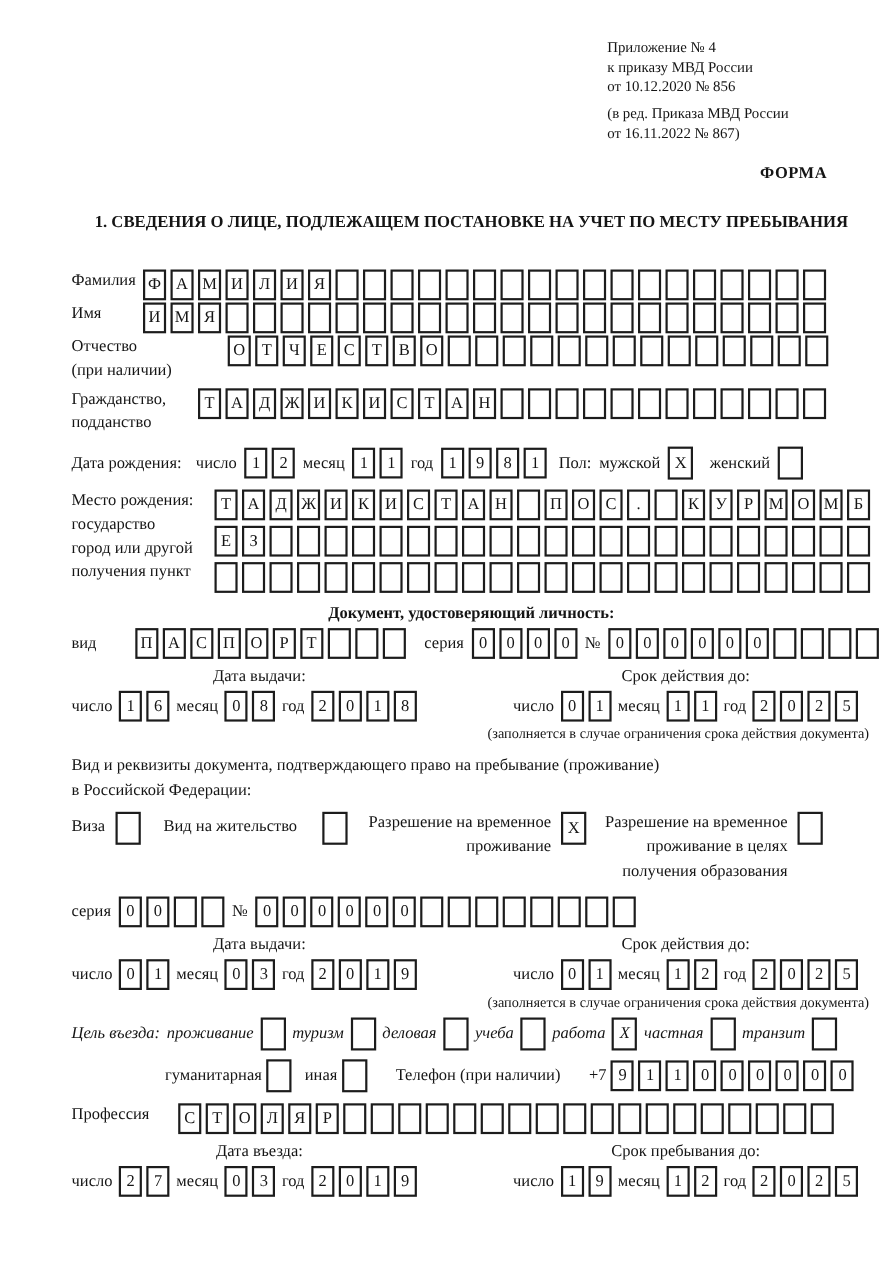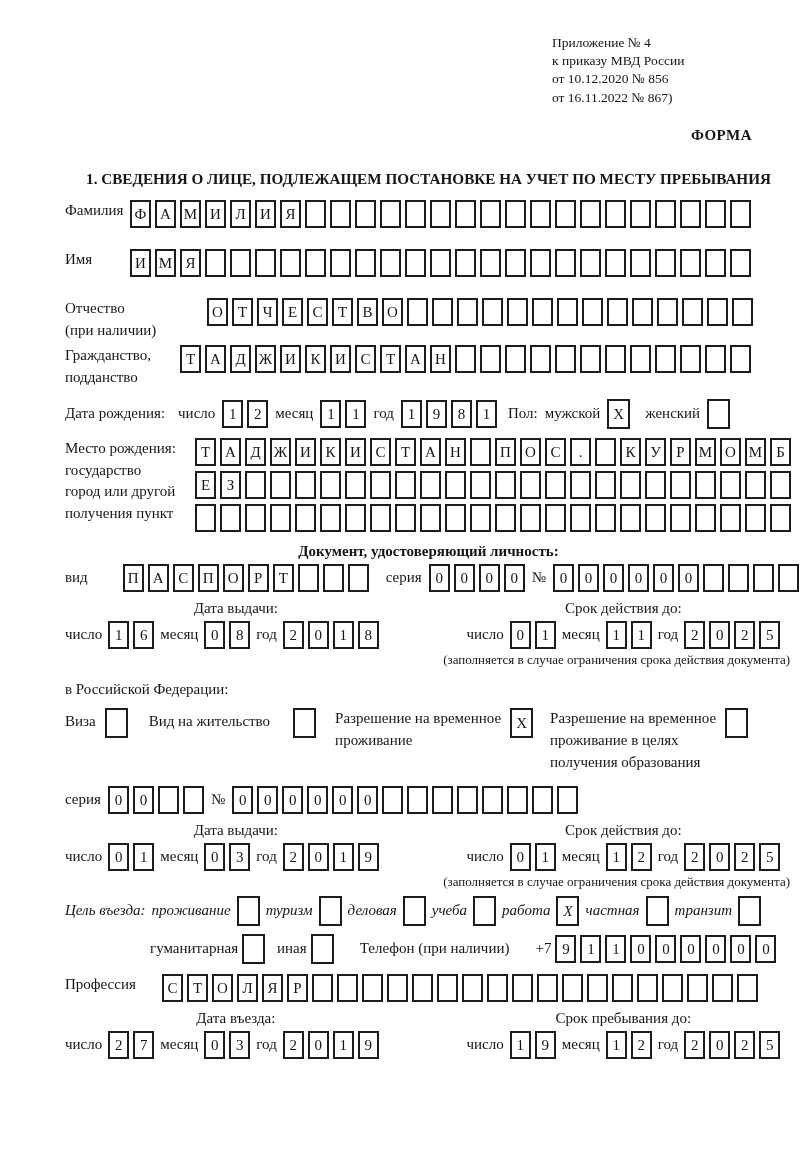--- a/index.html
+++ b/index.html
@@ -9,59 +9,60 @@
     font-family:"Liberation Serif","DejaVu Serif",serif;
     color:#151515;font-size:15px;position:relative;
   }
   .corner{margin-left:487px;font-size:13.5px;line-height:1.35;}
   .corner .sub{margin-top:5px;}
   .forma{font-weight:bold;text-align:right;margin:20px 40px 0 0;font-size:15px;letter-spacing:.5px;}
   .title{margin-top:22px;text-align:center;font-weight:bold;font-size:16px;line-height:1.6;}
   .title-underline{display:inline-block;width:58px;border-bottom:2px solid #333;margin-left:12px;}
   .sec1{margin-top:26px;font-weight:bold;font-size:15.2px;text-align:center;white-space:nowrap;}
 
-  .row{display:flex;align-items:flex-start;margin-top:21px;}
+  .row{display:flex;align-items:flex-start;margin-top:2px;}
   .lblcol{flex:0 0 auto;line-height:1.45;}
   .cells{display:flex;gap:4px;flex:0 0 auto;}
   .cell{
     flex:0 0 auto;width:17px;height:24px;border:2px solid #1c1c1c;
     text-align:center;font-size:15px;line-height:24px;background:#fff;
   }
   .cb .cell{width:19px;height:26px;line-height:26px;}
   .vgap4 > .cells{margin-bottom:5px;}
   .lbl{white-space:nowrap;}
   .inline{display:flex;align-items:center;gap:7px;flex-wrap:nowrap;}
   .dgroup{display:flex;align-items:center;gap:6px;}
   .dates-pair{display:flex;margin-top:8px;gap:24px;}
   .dpcol-l{flex:0 0 47%;}
   .dpcol-r{flex:0 0 53%;}
   .dp-header{text-align:center;margin-bottom:4px;}
   .note-right{text-align:right;font-size:13px;margin-top:3px;padding-right:2px;}
   .para{margin-top:10px;line-height:1.5;}
   .cbrow{display:flex;align-items:flex-start;margin-top:8px;gap:9px;}
-  .cb-label-multi{text-align:left;line-height:1.45;}
+  .cb-label-multi{text-align:right;line-height:1.45;}
 </style>
 </head>
 <body>
 
 <div class="page">
 
   <div class="corner">
     <div>Приложение № 4</div>
     <div>к приказу МВД России</div>
     <div>от 10.12.2020 № 856</div>
+    <div class="sub">(в ред. Приказа МВД России</div>
     <div>от 16.11.2022 № 867)</div>
   </div>
 
   <div class="forma">ФОРМА</div>
 
 
   <div class="sec1">1. СВЕДЕНИЯ О ЛИЦЕ, ПОДЛЕЖАЩЕМ ПОСТАНОВКЕ НА УЧЕТ ПО МЕСТУ ПРЕБЫВАНИЯ</div>
 
-  <div class="row" style="margin-top:12px;">
+  <div class="row" style="margin-top:34px;">
     <div class="lblcol" style="width:65px;">Фамилия</div>
     <div class="cells">
         <span class="cell">Ф</span>
         <span class="cell">А</span>
         <span class="cell">М</span>
         <span class="cell">И</span>
         <span class="cell">Л</span>
         <span class="cell">И</span>
         <span class="cell">Я</span>
         <span class="cell"></span>
@@ -378,20 +379,21 @@
             <span class="cell">0</span>
             <span class="cell">2</span>
             <span class="cell">5</span>
           </span>
       </div>
     </div>
   </div>
   <div class="note-right">(заполняется в случае ограничения срока действия документа)</div>
 
   <div class="para">
+    <div>Вид и реквизиты документа, подтверждающего право на пребывание (проживание)</div>
     <div>в Российской Федерации:</div>
   </div>
 
   <div class="cbrow">
     <span class="lbl" style="margin-top:5px;">Виза</span>
     <span class="cells cb">
         <span class="cell"></span>
       </span>
     <span class="lbl" style="margin-left:12px;margin-top:5px;">Вид на жительство</span>
     <span class="cells cb" style="margin-left:14px;">

